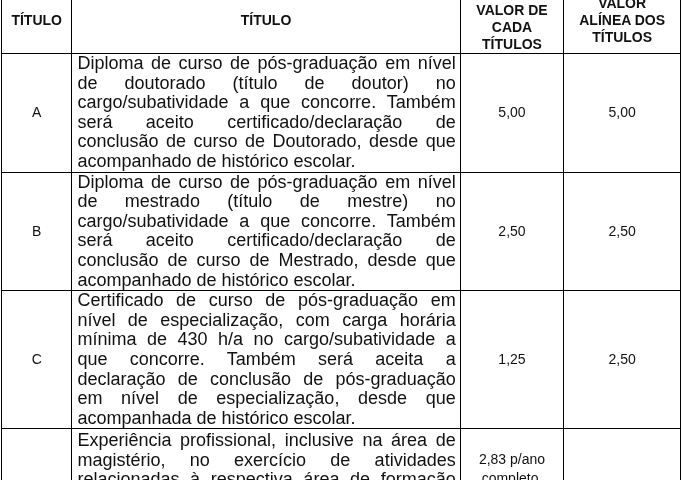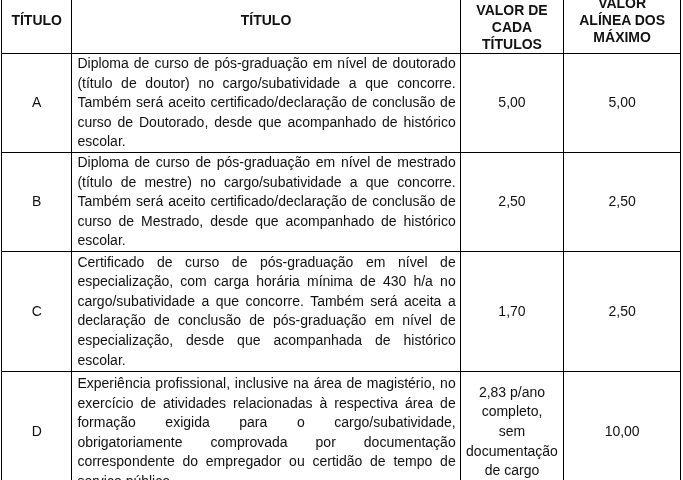--- a/index.html
+++ b/index.html
@@ -5,21 +5,21 @@
     html, body { margin: 0; padding: 0; background: #ffffff; }
     body { width: 683px; height: 480px; overflow: hidden; position: relative; font-family: "Liberation Sans", sans-serif; color: #111; }
     table { position: absolute; left: 1px; top: -14px; border-collapse: collapse; table-layout: fixed; width: 680px; }
     td, th { border: 1.5px solid #000; padding: 0; vertical-align: middle; }
     th { font-weight: bold; font-size: 14px; line-height: 17px; text-align: center; }
     .c1 { width: 70px; }
     .c2 { width: 386px; }
     .c3 { width: 103px; }
     .c4 { width: 116px; }
     td.center { text-align: center; font-size: 14px; line-height: 19.6px; }
-    td.text { font-size: 14px; line-height: 19.6px; text-align: justify; padding: 0 4px 0 5px; }
+    td.text { font-size: 18px; line-height: 19.6px; text-align: justify; padding: 0 4px 0 5px; }
     tr.hdr { height: 67px; }
     tr.ra { height: 99px; }
     tr.rb { height: 98px; }
     tr.rc { height: 120px; }
     tr.rd { height: 120px; }
     .j-last { text-align-last: left; }
   </style>
 </head>
 <body>
 
@@ -34,42 +34,42 @@
       <tr class="hdr">
     <th><span>TÍTULO</span></th>
     <th><span>TÍTULO</span></th>
     <th style="padding-top:14px;">
       <div>VALOR DE</div>
       <div>CADA TÍTULOS</div>
     </th>
     <th>
       <div>VALOR</div>
       <div>ALÍNEA DOS</div>
-      <div>MÁXIMO</div>
+      <div>TÍTULOS</div>
     </th>
   </tr>
 
   <tr class="ra">
     <td class="center">A</td>
     <td class="text j-last">Diploma de curso de pós-graduação em nível de doutorado (título de doutor) no cargo/subatividade a que concorre. Também será aceito certificado/declaração de conclusão de curso de Doutorado, desde que acompanhado de histórico escolar.</td>
     <td class="center">5,00</td>
     <td class="center">5,00</td>
   </tr>
 
   <tr class="rb">
     <td class="center">B</td>
     <td class="text j-last">Diploma de curso de pós-graduação em nível de mestrado (título de mestre) no cargo/subatividade a que concorre. Também será aceito certificado/declaração de conclusão de curso de Mestrado, desde que acompanhado de histórico escolar.</td>
     <td class="center">2,50</td>
     <td class="center">2,50</td>
   </tr>
 
   <tr class="rc">
     <td class="center">C</td>
     <td class="text j-last">Certificado de curso de pós-graduação em nível de especialização, com carga horária mínima de 430 h/a no cargo/subatividade a que concorre. Também será aceita a declaração de conclusão de pós-graduação em nível de especialização, desde que acompanhada de histórico escolar.</td>
-    <td class="center">1,70</td>
+    <td class="center">1,25</td>
     <td class="center">2,50</td>
   </tr>
 
   <tr class="rd">
     <td class="center">D</td>
     <td class="text j-last" style="vertical-align: top; padding-top: 2px;">Experiência profissional, inclusive na área de magistério, no exercício de atividades relacionadas à respectiva área de formação exigida para o cargo/subatividade, obrigatoriamente comprovada por documentação correspondente do empregador ou certidão de tempo de serviço público.</td>
     <td class="center">
       <div>2,83 p/ano</div>
       <div>completo,</div>
       <div>sem</div>

